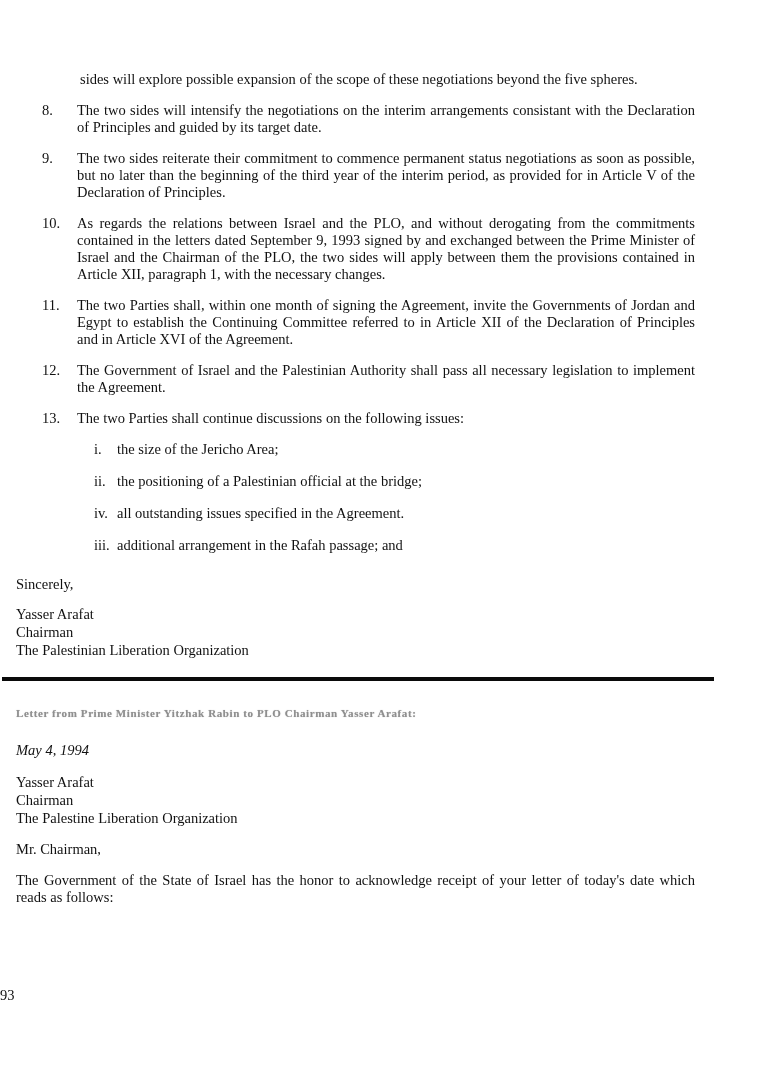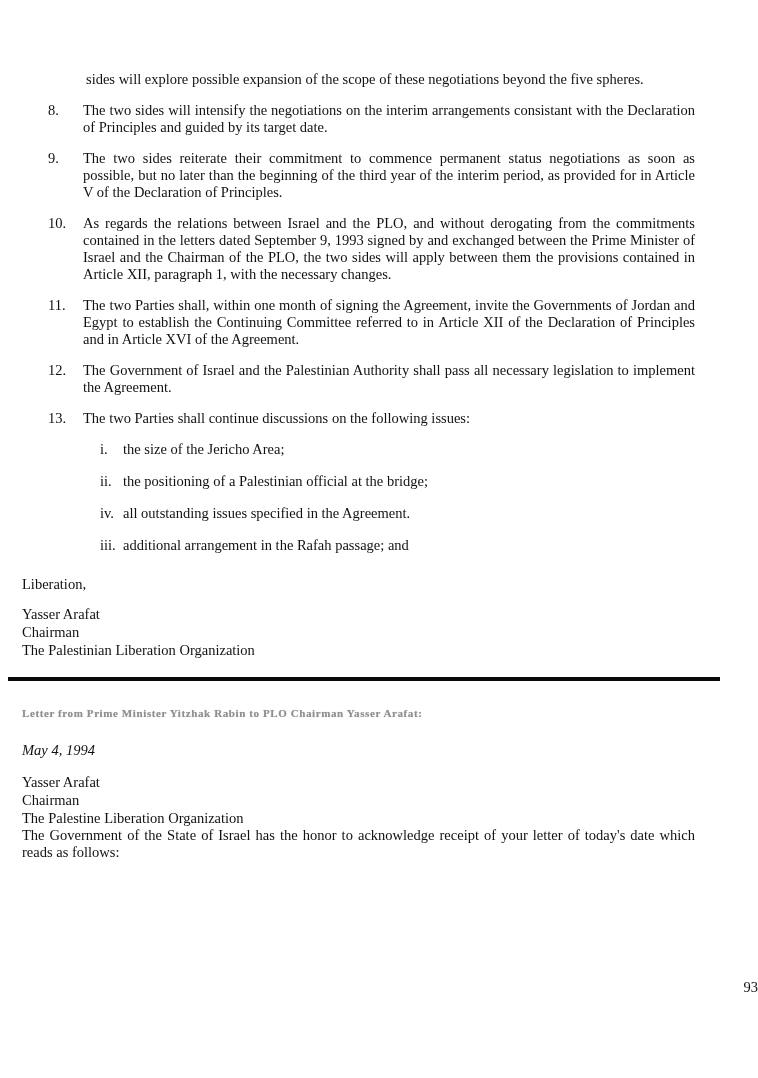--- a/index.html
+++ b/index.html
@@ -11,21 +11,21 @@
     position: relative;
     width: 758px;
     height: 1078px;
     margin: 0 auto;
     background: #ffffff;
     font-family: "Liberation Serif", serif;
     font-size: 14.5px;
     line-height: 17px;
     color: #111111;
     box-sizing: border-box;
-    padding: 71px 63px 0 22px;
+    padding: 71px 63px 0 16px;
     overflow: hidden;
   }
   .continuation {
     margin: 0 0 14px 64px;
     text-align: justify;
   }
   .num-item {
     position: relative;
     padding-left: 61px;
     margin-bottom: 14px;
@@ -82,22 +82,22 @@
   }
   .body-par {
     margin: 0;
     text-align: justify;
     max-width: 681px;
   }
   .page-number {
     position: absolute;
     left: 0;
     right: 0;
-    bottom: 82px;
-    text-align: right;
+    bottom: 74px;
+    text-align: left;
   }
 </style>
 </head>
 <body>
 
 <div class="page">
 
   <section>
 
     <p class="continuation">sides will explore possible expansion of the scope of these negotiations beyond the five spheres.</p>
@@ -145,21 +145,21 @@
     <div class="roman-item">
       <span class="num">iv.</span>
       <span>all outstanding issues specified in the Agreement.</span>
     </div>
 
     <div class="roman-item">
       <span class="num">iii.</span>
       <span>additional arrangement in the Rafah passage; and</span>
     </div>
 
-    <p class="closing">Liberation,</p>
+    <p class="closing">Sincerely,</p>
 
     <div>
       <p class="sig-line">Yasser Arafat</p>
       <p class="sig-line">Chairman</p>
       <p class="sig-line">The Palestinian Liberation Organization</p>
     </div>
 
   </section>
 
   <div class="divider"></div>
@@ -169,20 +169,21 @@
     <h2 class="faded-heading">Letter from Prime Minister Yitzhak Rabin to PLO Chairman Yasser Arafat:</h2>
 
     <p class="date-line">May 4, 1994</p>
 
     <div>
       <p class="addr-line">Yasser Arafat</p>
       <p class="addr-line">Chairman</p>
       <p class="addr-line">The Palestine Liberation Organization</p>
     </div>
 
+    <p class="salutation">Mr. Chairman,</p>
 
     <p class="body-par">The Government of the State of Israel has the honor to acknowledge receipt of your letter of today's date which reads as follows:</p>
 
   </section>
 
   <div class="page-number">93</div>
 
 </div>
 
 </body></html>

